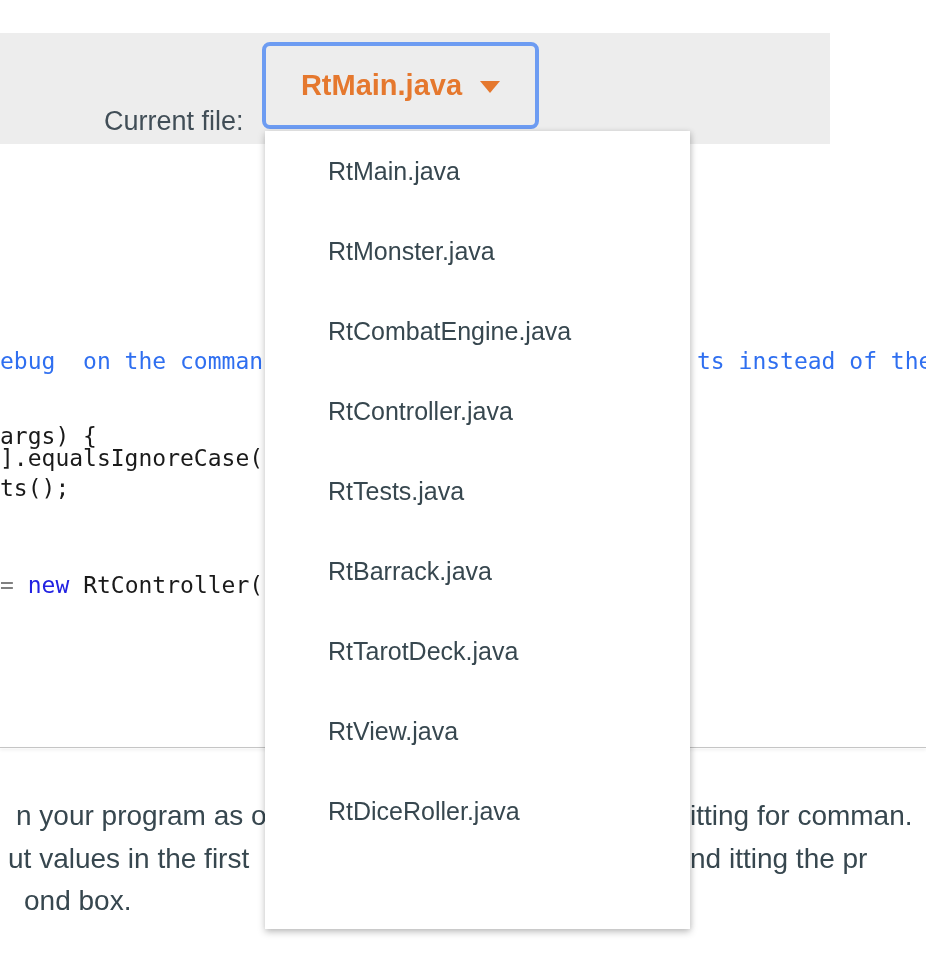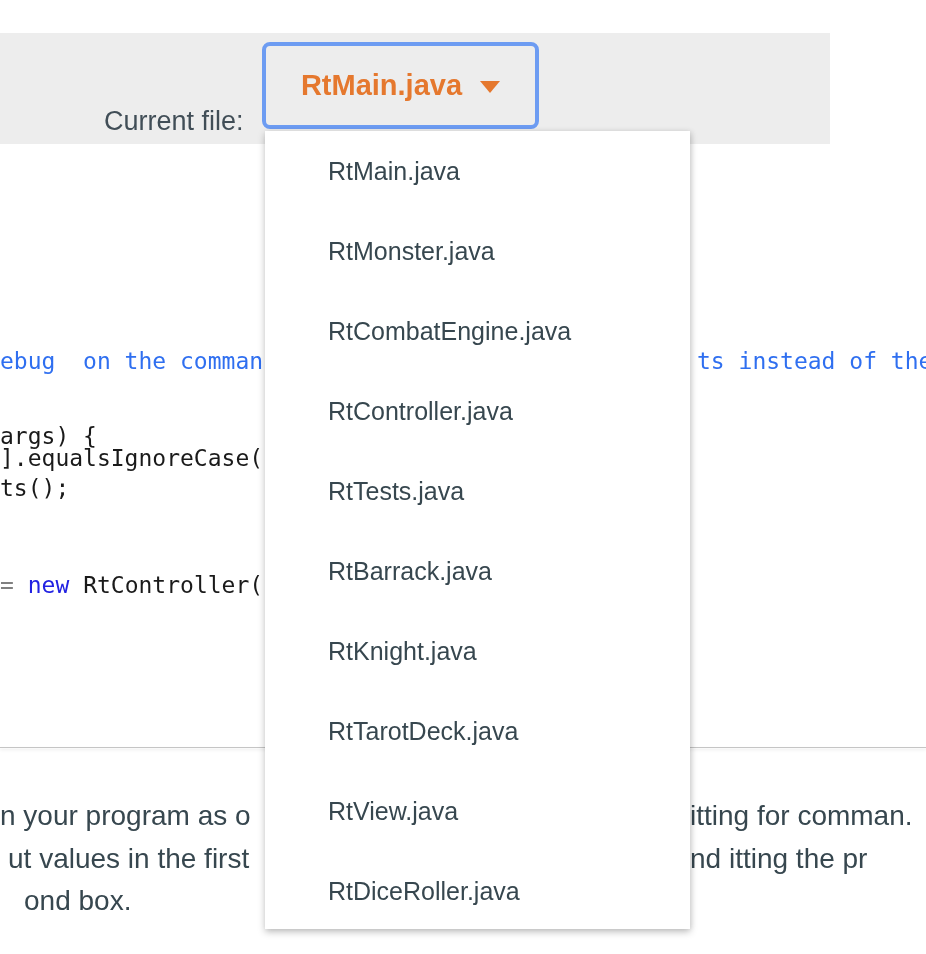--- a/index.html
+++ b/index.html
@@ -99,30 +99,29 @@
 
 <div class="abs code comment" style="left:0; top:347px;">ebug  on the comman</div>
 <div class="abs code comment" style="left:697px; top:347px;">ts instead of the</div>
 <div class="abs code" style="left:0; top:414px;margin-top:8px;">args) {</div>
 <div class="abs code" style="left:0; top:444px;">].equalsIgnoreCase(</div>
 <div class="abs code" style="left:0; top:474px;">ts();</div>
 <div class="abs code" style="left:0; top:571px;"><span class="op-dim">=</span> <span class="keyword">new</span> <span>RtController(</span></div>
 
 <div class="abs divider"></div>
 
-<div class="abs instr" style="left:0; top:794px;">n your program as o</div>
+<div class="abs instr" style="left:0; top:794px;padding-left:16px;">n your program as o</div>
 <div class="abs instr" style="left:690px; top:794px;">itting for comman.</div>
 <div class="abs instr" style="left:8px; top:837px;text-align:center;">ut values in the first</div>
 <div class="abs instr" style="left:690px; top:837px;">nd itting the pr</div>
 <div class="abs instr" style="left:0; top:879px;margin-left:24px;">ond box.</div>
 
 <div class="abs dropdown-panel">
   <div class="dropdown-item">RtMain.java</div>
   <div class="dropdown-item">RtMonster.java</div>
   <div class="dropdown-item">RtCombatEngine.java</div>
   <div class="dropdown-item">RtController.java</div>
   <div class="dropdown-item">RtTests.java</div>
   <div class="dropdown-item">RtBarrack.java</div>
-  <div class="dropdown-item">RtKnight.java</div>
   <div class="dropdown-item">RtTarotDeck.java</div>
   <div class="dropdown-item">RtView.java</div>
   <div class="dropdown-item">RtDiceRoller.java</div>
 </div>
 
 </body></html>

